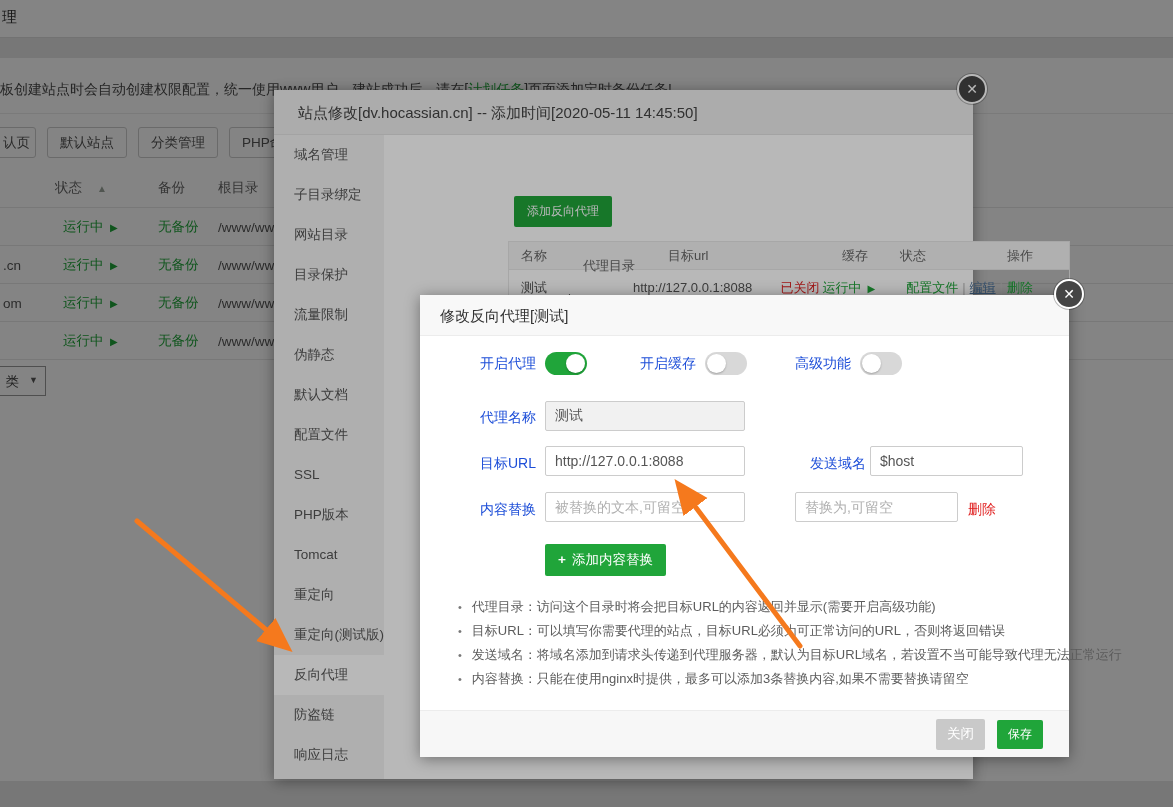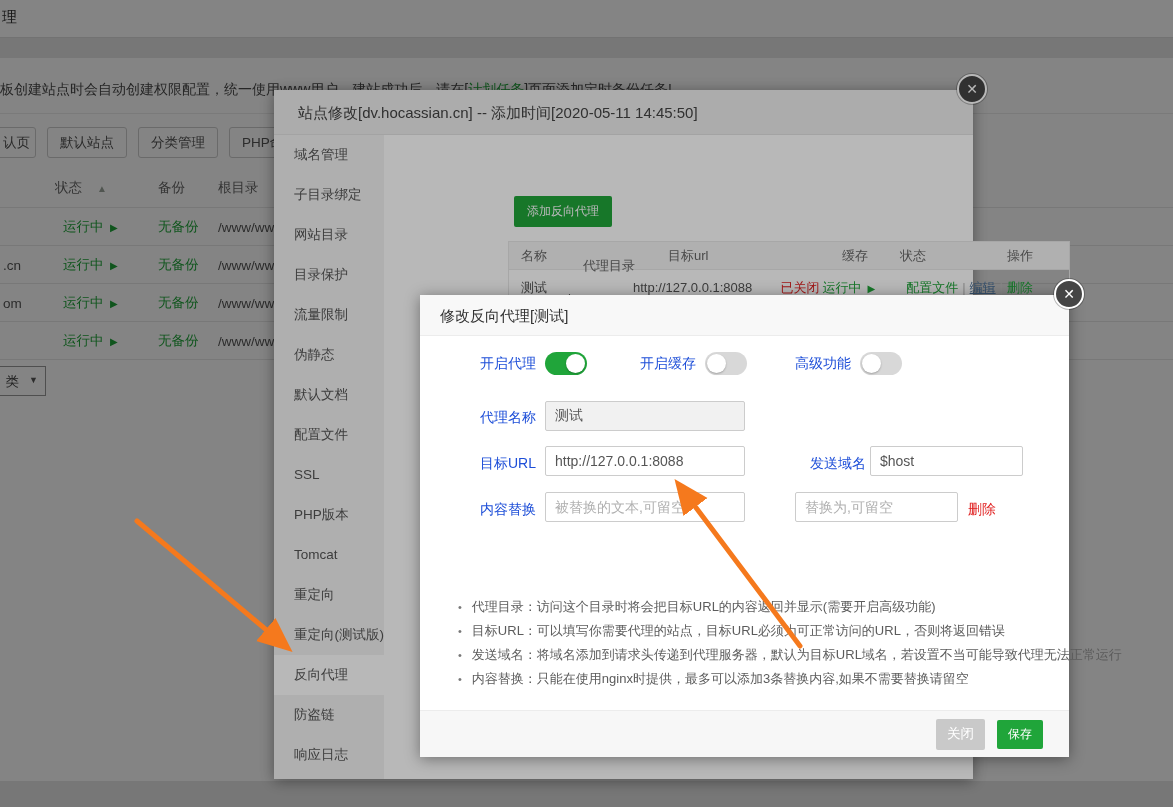--- a/index.html
+++ b/index.html
@@ -233,20 +233,21 @@
   <input class="finput" style="left: 125px; top: 151px; width: 200px;" value="http://127.0.0.1:8088">
 
   <span class="flabel" style="left:390px; top:160px;">发送域名</span>
   <input class="finput" style="left: 450px; top: 151px; width: 153px;" value="$host">
 
   <span class="flabel" style="left:60px; top:206px;">内容替换</span>
   <input class="finput" style="left: 125px; top: 197px; width: 200px;" placeholder="被替换的文本,可留空">
   <input class="finput" style="left: 375px; top: 197px; width: 163px;" placeholder="替换为,可留空">
   <a class="del-link">删除</a>
 
+  <button id="add-replace-btn" class="btn-green"><span class="plus">+</span><span>添加内容替换</span></button>
 
   <ul class="notes">
     <li>代理目录：访问这个目录时将会把目标URL的内容返回并显示(需要开启高级功能)</li>
     <li>目标URL：可以填写你需要代理的站点，目标URL必须为可正常访问的URL，否则将返回错误</li>
     <li>发送域名：将域名添加到请求头传递到代理服务器，默认为目标URL域名，若设置不当可能导致代理无法正常运行</li>
     <li>内容替换：只能在使用nginx时提供，最多可以添加3条替换内容,如果不需要替换请留空</li>
   </ul>
 
   <div class="im-footer">
     <button class="btn-gray">关闭</button>

